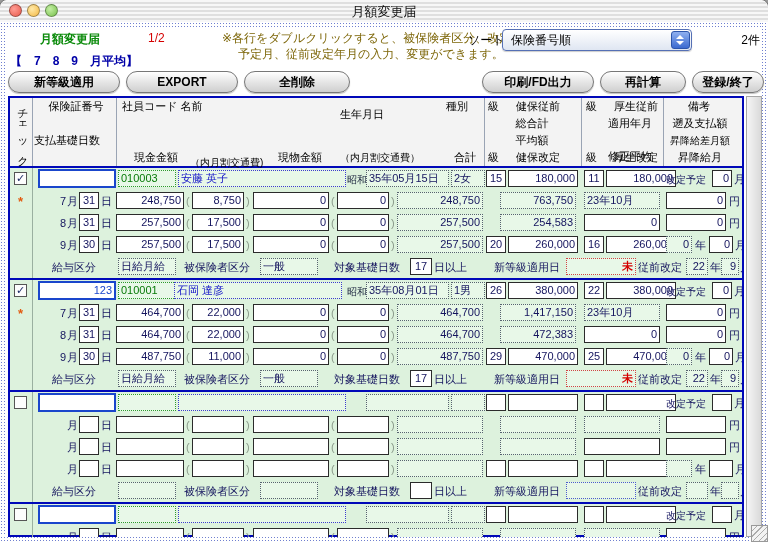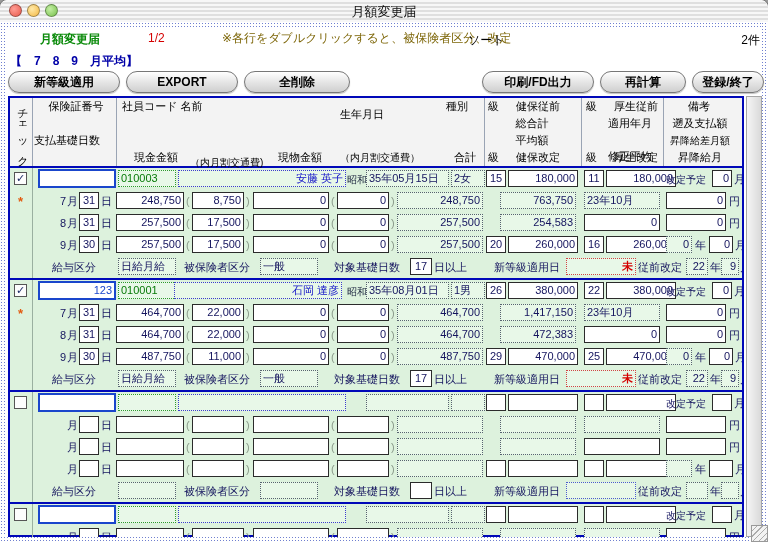--- a/index.html
+++ b/index.html
@@ -42,21 +42,21 @@
   .row{position:relative;height:22px}
   .c{position:absolute;top:4px;font-size:11px;line-height:14px;color:#14145e;white-space:nowrap}
   .f{position:absolute;top:2px;height:17px;line-height:15px;font-size:11px;box-sizing:border-box;
     padding:0 2px;white-space:nowrap;overflow:hidden;color:#14145e}
   .box{border:1px solid #2b2b2b;background:#fff;text-align:right}
   .ctr{text-align:center;padding:0}
   .dot{border:1px dotted #57636f;background:#e8f8e8;text-align:right}
   .dotl{text-align:left}
   .hoken{border:2px solid #1a46cc;background:#fff;text-align:right;color:#1a46cc;top:1px;height:19px}
   .emp{border:1px dotted #2d9a2d;background:#e8f8e8;color:#077a07;text-align:left}
-  .name{border:1px dotted #3c3ccc;background:#e8f8e8;color:#1212c8;text-align:right}
+  .name{border:1px dotted #3c3ccc;background:#e8f8e8;color:#1212c8;text-align:left}
   .flagf{border:1px dotted #d04444;background:#e8f8e8;color:#d40000;font-weight:bold;text-align:right}
   .flagf.empty{border-color:#4c5ccc}
   .cb{position:absolute;left:4px;top:4px;width:13px;height:13px;box-sizing:border-box;border:1px solid #555;
     background:#fdfdfd;font-size:11px;line-height:11px;text-align:center;color:#1d2c66;font-weight:bold}
   .star{position:absolute;left:8px;top:5px;color:#e2590e;font-weight:bold;font-size:13px;line-height:13px}
   .sm{font-size:10px;top:5px}
   .par{color:#8a9a8a}
   .era{font-size:10px;top:5px;color:#222c44;overflow:hidden}
   .blockline{position:absolute;left:22px;top:0;bottom:0;width:1px;background:#9ab0a0}
   
@@ -78,22 +78,30 @@
   </div>
 
   <div class="hatch" style="left:0;top:22px;width:768px;height:6px"></div>
   <div class="hatch" style="left:0;top:22px;width:7px;height:520px"></div>
   <div class="hatch" style="left:761px;top:22px;width:7px;height:520px"></div>
   <div class="hatch" style="left:0;top:536px;width:768px;height:6px"></div>
 
   <div class="ht" style="left:40px;top:31px;color:#0a8a0a;font-weight:bold">月額変更届</div>
   <div class="ht" style="left:148px;top:31px;color:#d40000">1/2</div>
   <div class="ht" style="left:222px;top:30px;color:#7d6608">※各行をダブルクリックすると、被保険者区分、改定</div>
+  <div class="ht" style="left:238px;top:46px;color:#7d6608">予定月、従前改定年月の入力、変更ができます。</div>
   <div class="ht" style="left:10px;top:53px;color:#0000a8;font-weight:bold">【　7　8　9　月平均】</div>
   <div class="ht" style="left:468px;top:32px;color:#000">ソート</div>
+  <div id="sortbox">
+    <span class="val">保険番号順</span>
+    <span class="step">
+        <i class="arr up"></i>
+        <i class="arr dn"></i>
+      </span>
+  </div>
   <div class="ht" style="left:718px;top:32px;width:42px;text-align:right;color:#000">2件</div>
 
   <div class="btn" style="left:126px;width:112px">EXPORT</div>
   <div class="btn" style="left:8px;width:112px">新等級適用</div>
   <div class="btn" style="left:244px;width:106px">全削除</div>
   <div class="btn" style="left:482px;width:112px">印刷/FD出力</div>
   <div class="btn" style="left:600px;width:86px">再計算</div>
   <div class="btn" style="left:692px;width:72px">登録/終了</div>
 
   <div id="table">

